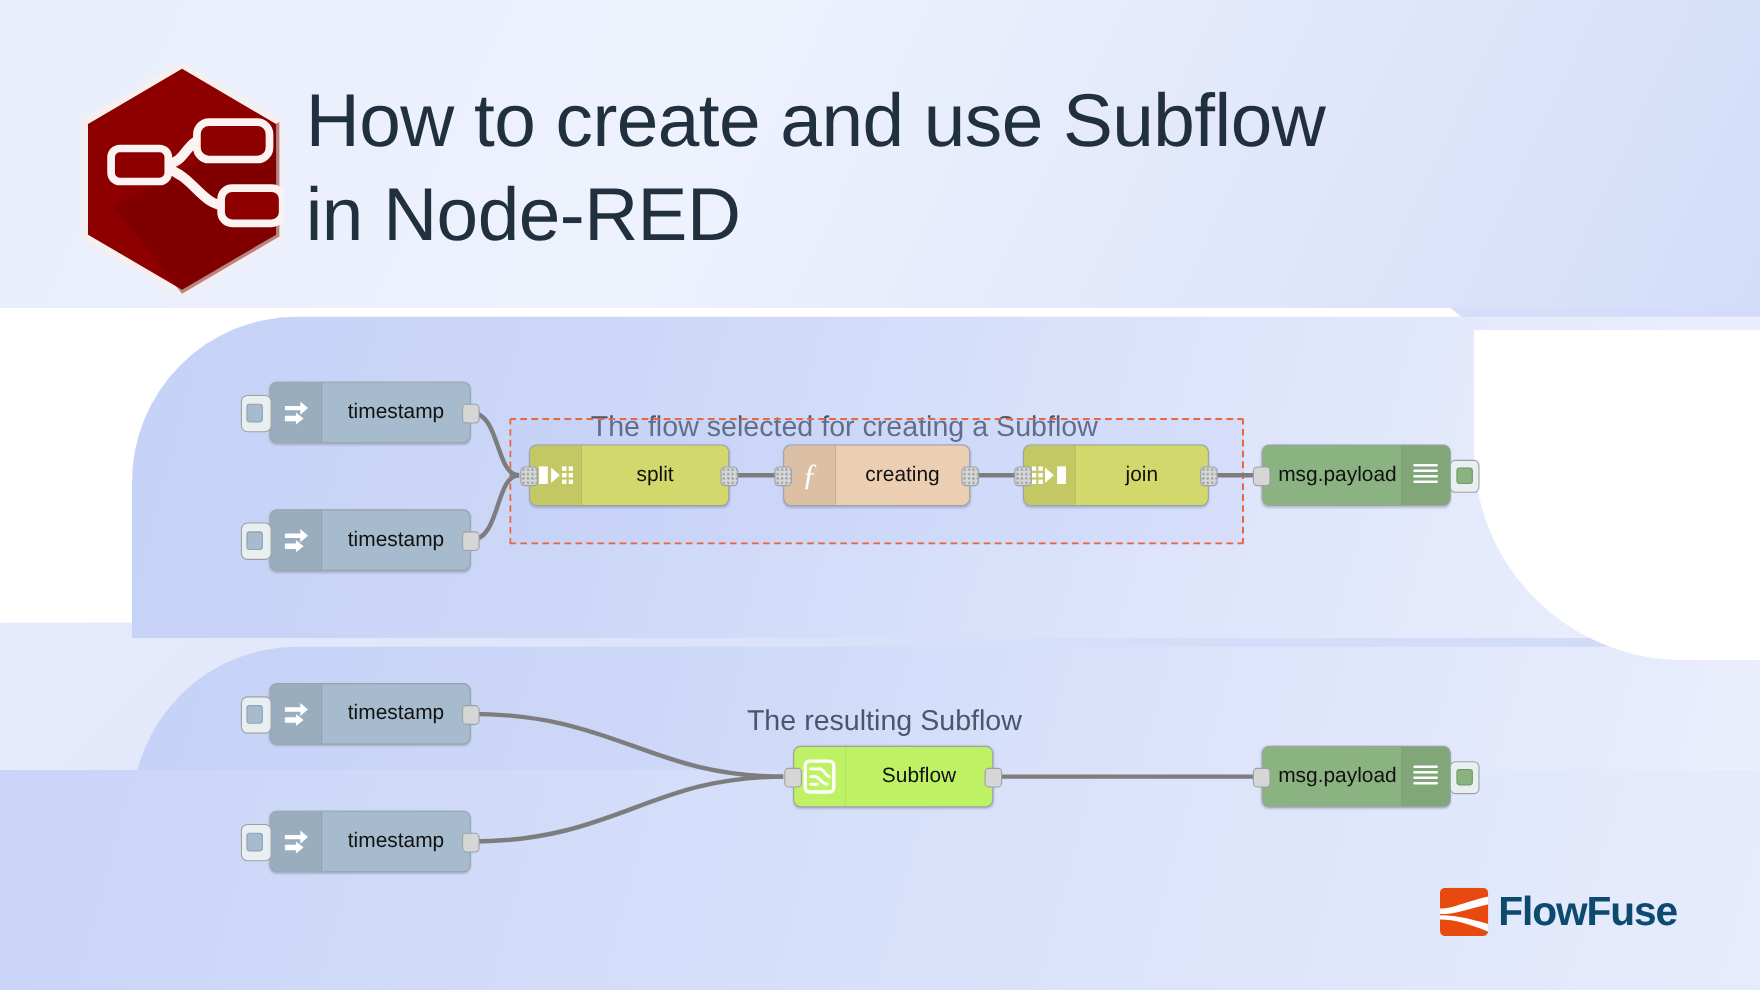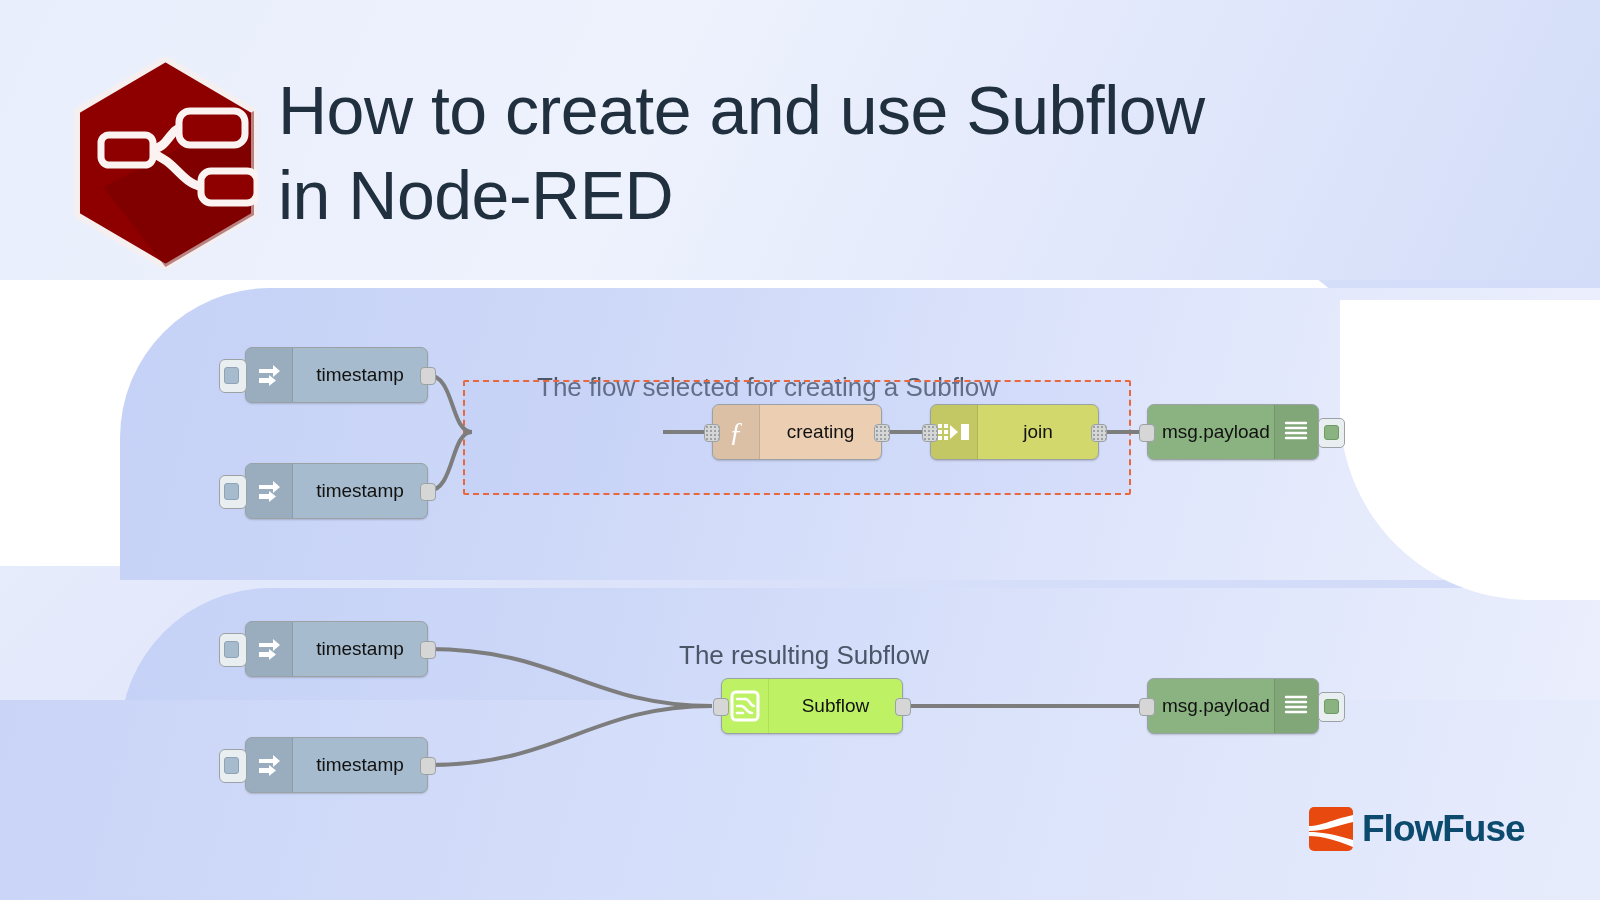--- a/index.html
+++ b/index.html
@@ -213,20 +213,39 @@
     <div class="nicon">
       <svg width="26" height="26" viewBox="0 0 26 26">
         <path d="M3,7 L17,7 L17,3 L24,9 L17,15 L17,11 L3,11 Z" fill="#fff"></path>
         <path d="M3,16 L13,16 L13,13 L20,18.5 L13,24 L13,21 L3,21 Z" fill="#fff"></path>
       </svg>
     </div>
     <div class="nlabel">timestamp</div>
     <div class="port port-out" style="top:19px;"></div>
   </div>
 
+  <div class="node n-split" style="left:481px;top:404px;width:182px;">
+    <div class="nicon">
+      <svg width="32" height="22" viewBox="0 0 32 22">
+        <rect x="1" y="3" width="8" height="16" fill="#fff"></rect>
+        <path d="M12,4 L20,11 L12,18 Z" fill="#fff"></path>
+        <g fill="#fff">
+          <rect x="22" y="3" width="4" height="4"></rect>
+            <rect x="28" y="3" width="4" height="4"></rect>
+          <rect x="22" y="9" width="4" height="4"></rect>
+            <rect x="28" y="9" width="4" height="4"></rect>
+          <rect x="22" y="15" width="4" height="4"></rect>
+            <rect x="28" y="15" width="4" height="4"></rect>
+        </g>
+      </svg>
+    </div>
+    <div class="nlabel">split</div>
+    <div class="port port-in port-dots" style="top:19px;"></div>
+    <div class="port port-out port-dots" style="top:19px;"></div>
+  </div>
 
   <div class="node n-function" style="left:712px;top:404px;width:170px;">
     <div class="nicon">
       <svg width="24" height="32" viewBox="0 0 24 32">
         <text x="12" y="25" font-size="28" font-family="Liberation Serif, serif" font-style="italic" fill="#fff" text-anchor="middle">ƒ</text>
       </svg>
     </div>
     <div class="nlabel">creating</div>
     <div class="port port-in port-dots" style="top:19px;"></div>
     <div class="port port-out port-dots" style="top:19px;"></div>

